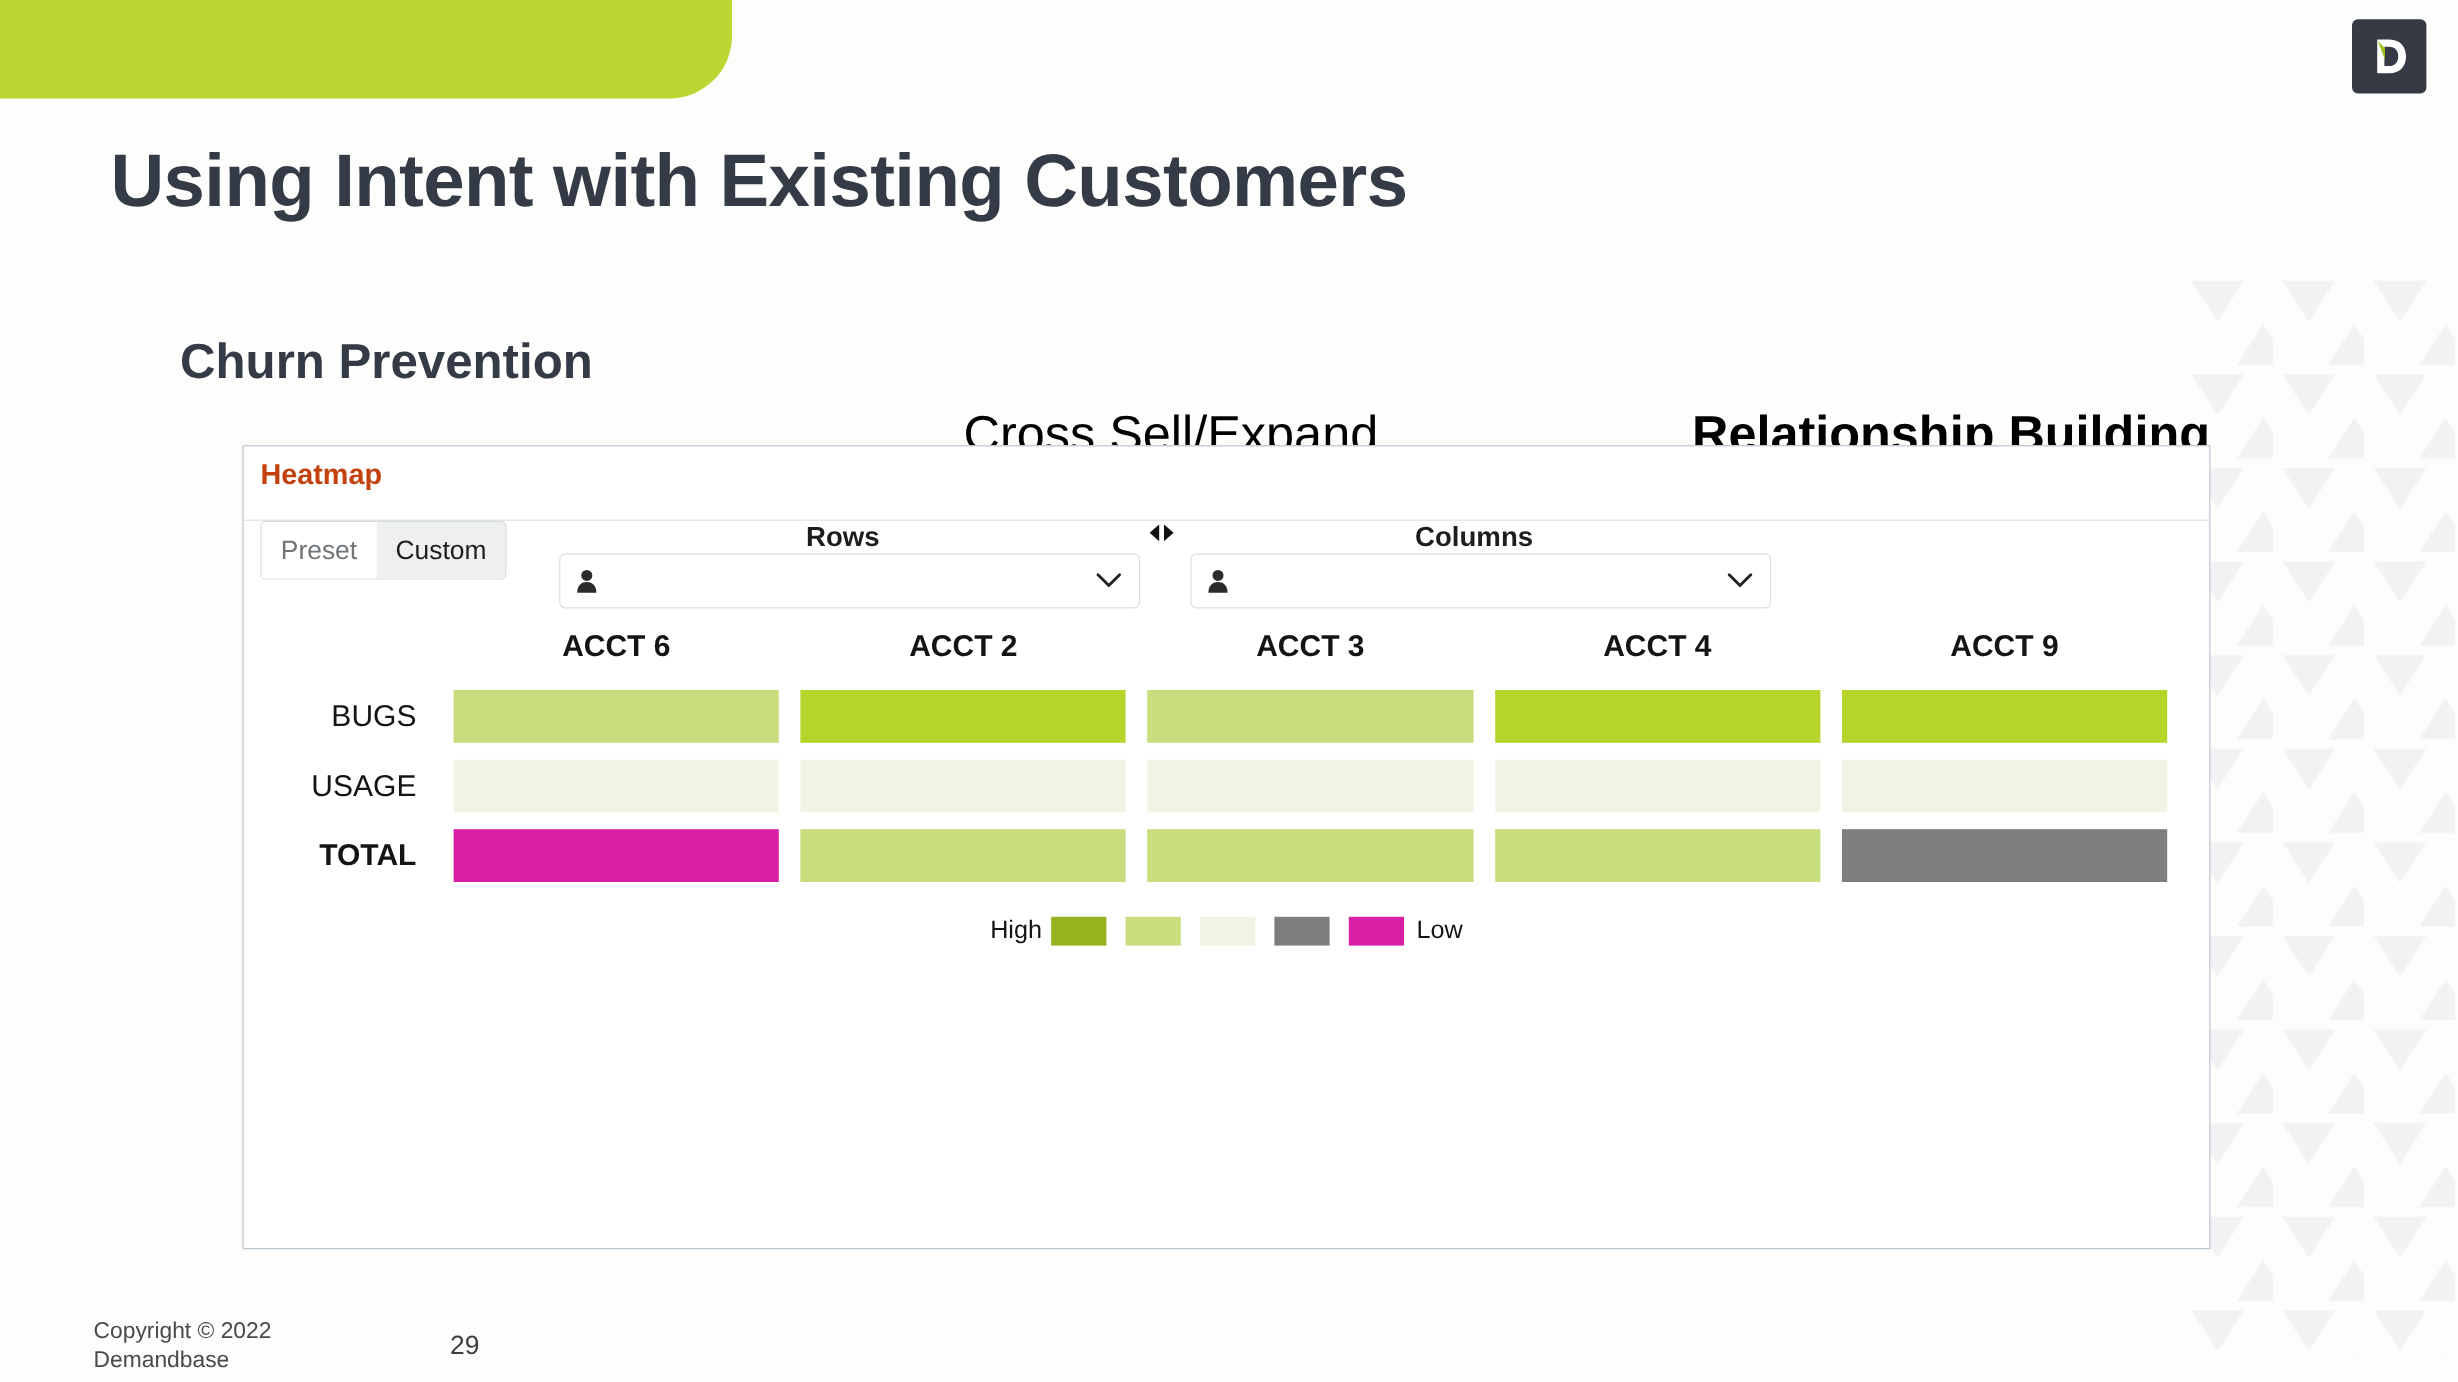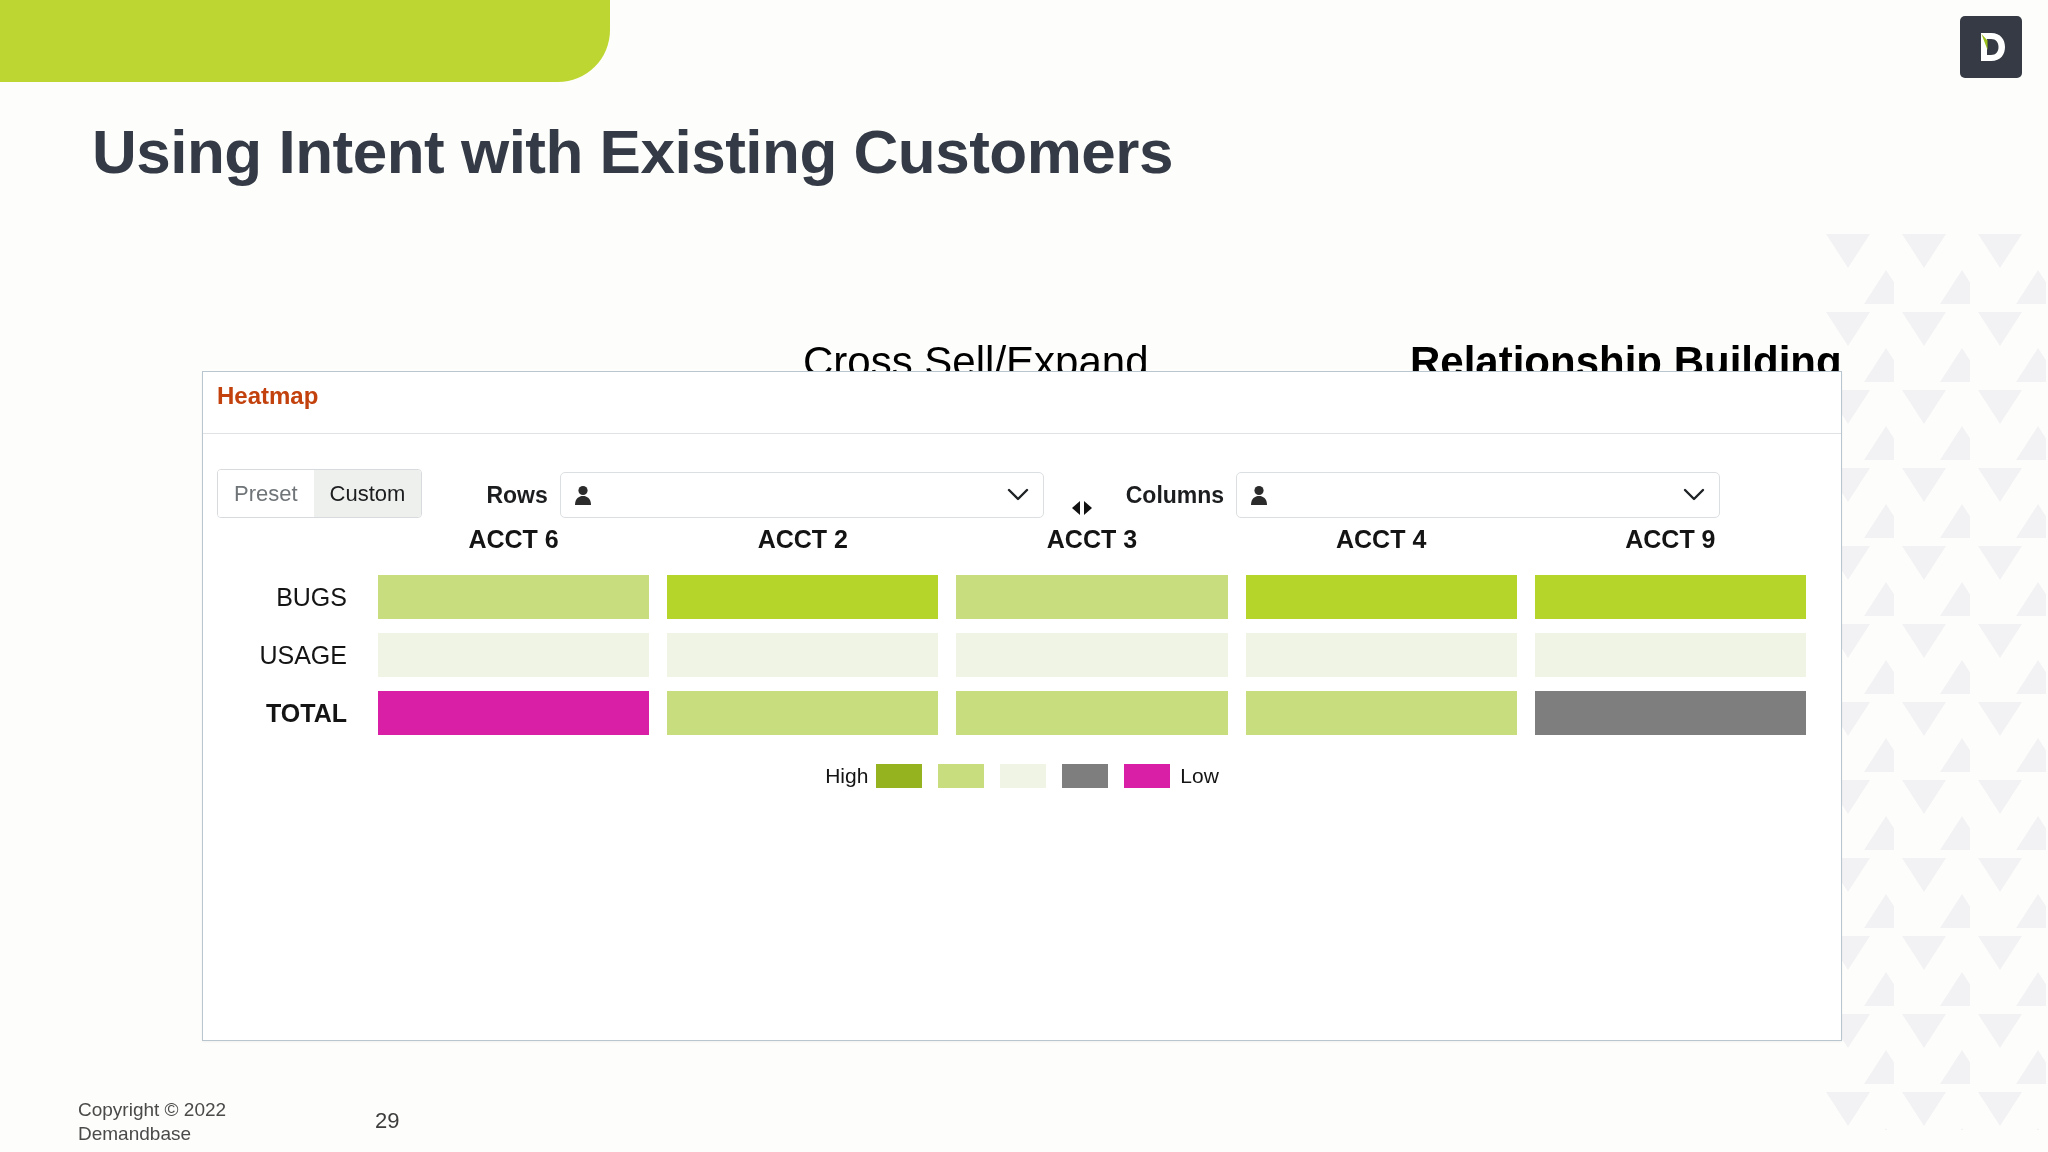--- a/index.html
+++ b/index.html
@@ -122,24 +122,23 @@
     font-size: 24px;
     font-weight: bold;
     color: #c2410c;
     padding-left: 4px;
     padding-bottom: 14px;
   }
 
   .panel-toolbar {
     height: 84px;
     display: flex;
-    align-items: flex-end;
+    align-items: flex-start;
     padding: 0 14px;
     box-sizing: border-box;
-    gap: 20px;
   }
 
   
   .segmented {
     display: flex;
     border: 1px solid #d8dbdd;
     border-radius: 4px;
     overflow: hidden;
     height: 47px;
     background: #ffffff;
@@ -157,20 +156,21 @@
   }
   .seg-btn.active {
     background: #eef0ee;
     color: #1b1d1f;
   }
 
   .field-group {
     display: flex;
     align-items: center;
     margin-left: 44px;
+    flex-direction: column;
   }
   .field-label {
     font-size: 23px;
     font-weight: bold;
     color: #1b1d1f;
     margin-right: 12px;
     white-space: nowrap;
   }
   .dropdown {
     position: relative;
@@ -293,20 +293,21 @@
   <div class="logo">
     <svg width="40" height="40" viewBox="0 0 40 40" xmlns="http://www.w3.org/2000/svg">
       <path d="M10 6 L20 6 C30 6 34 13 34 20 C34 27 30 34 20 34 L10 34 Z
                M16 12 L16 28 L20 28 C25 28 27.5 24.5 27.5 20 C27.5 15.5 25 12 20 12 Z" fill="#ffffff"></path>
       <path d="M10.5 7 L16.5 13.5 L16.5 23 Z" fill="#9cc11a"></path>
     </svg>
   </div>
 
   <div class="slide-title">Using Intent with Existing Customers</div>
 
+  <div class="heading heading-churn">Churn Prevention</div>
   <div class="heading heading-cross">Cross Sell/Expand</div>
   <div class="heading heading-relationship">Relationship Building</div>
 
   <div class="panel">
 
     <div class="panel-header">
       <div class="panel-title">Heatmap</div>
     </div>
 
     <div class="panel-toolbar">

